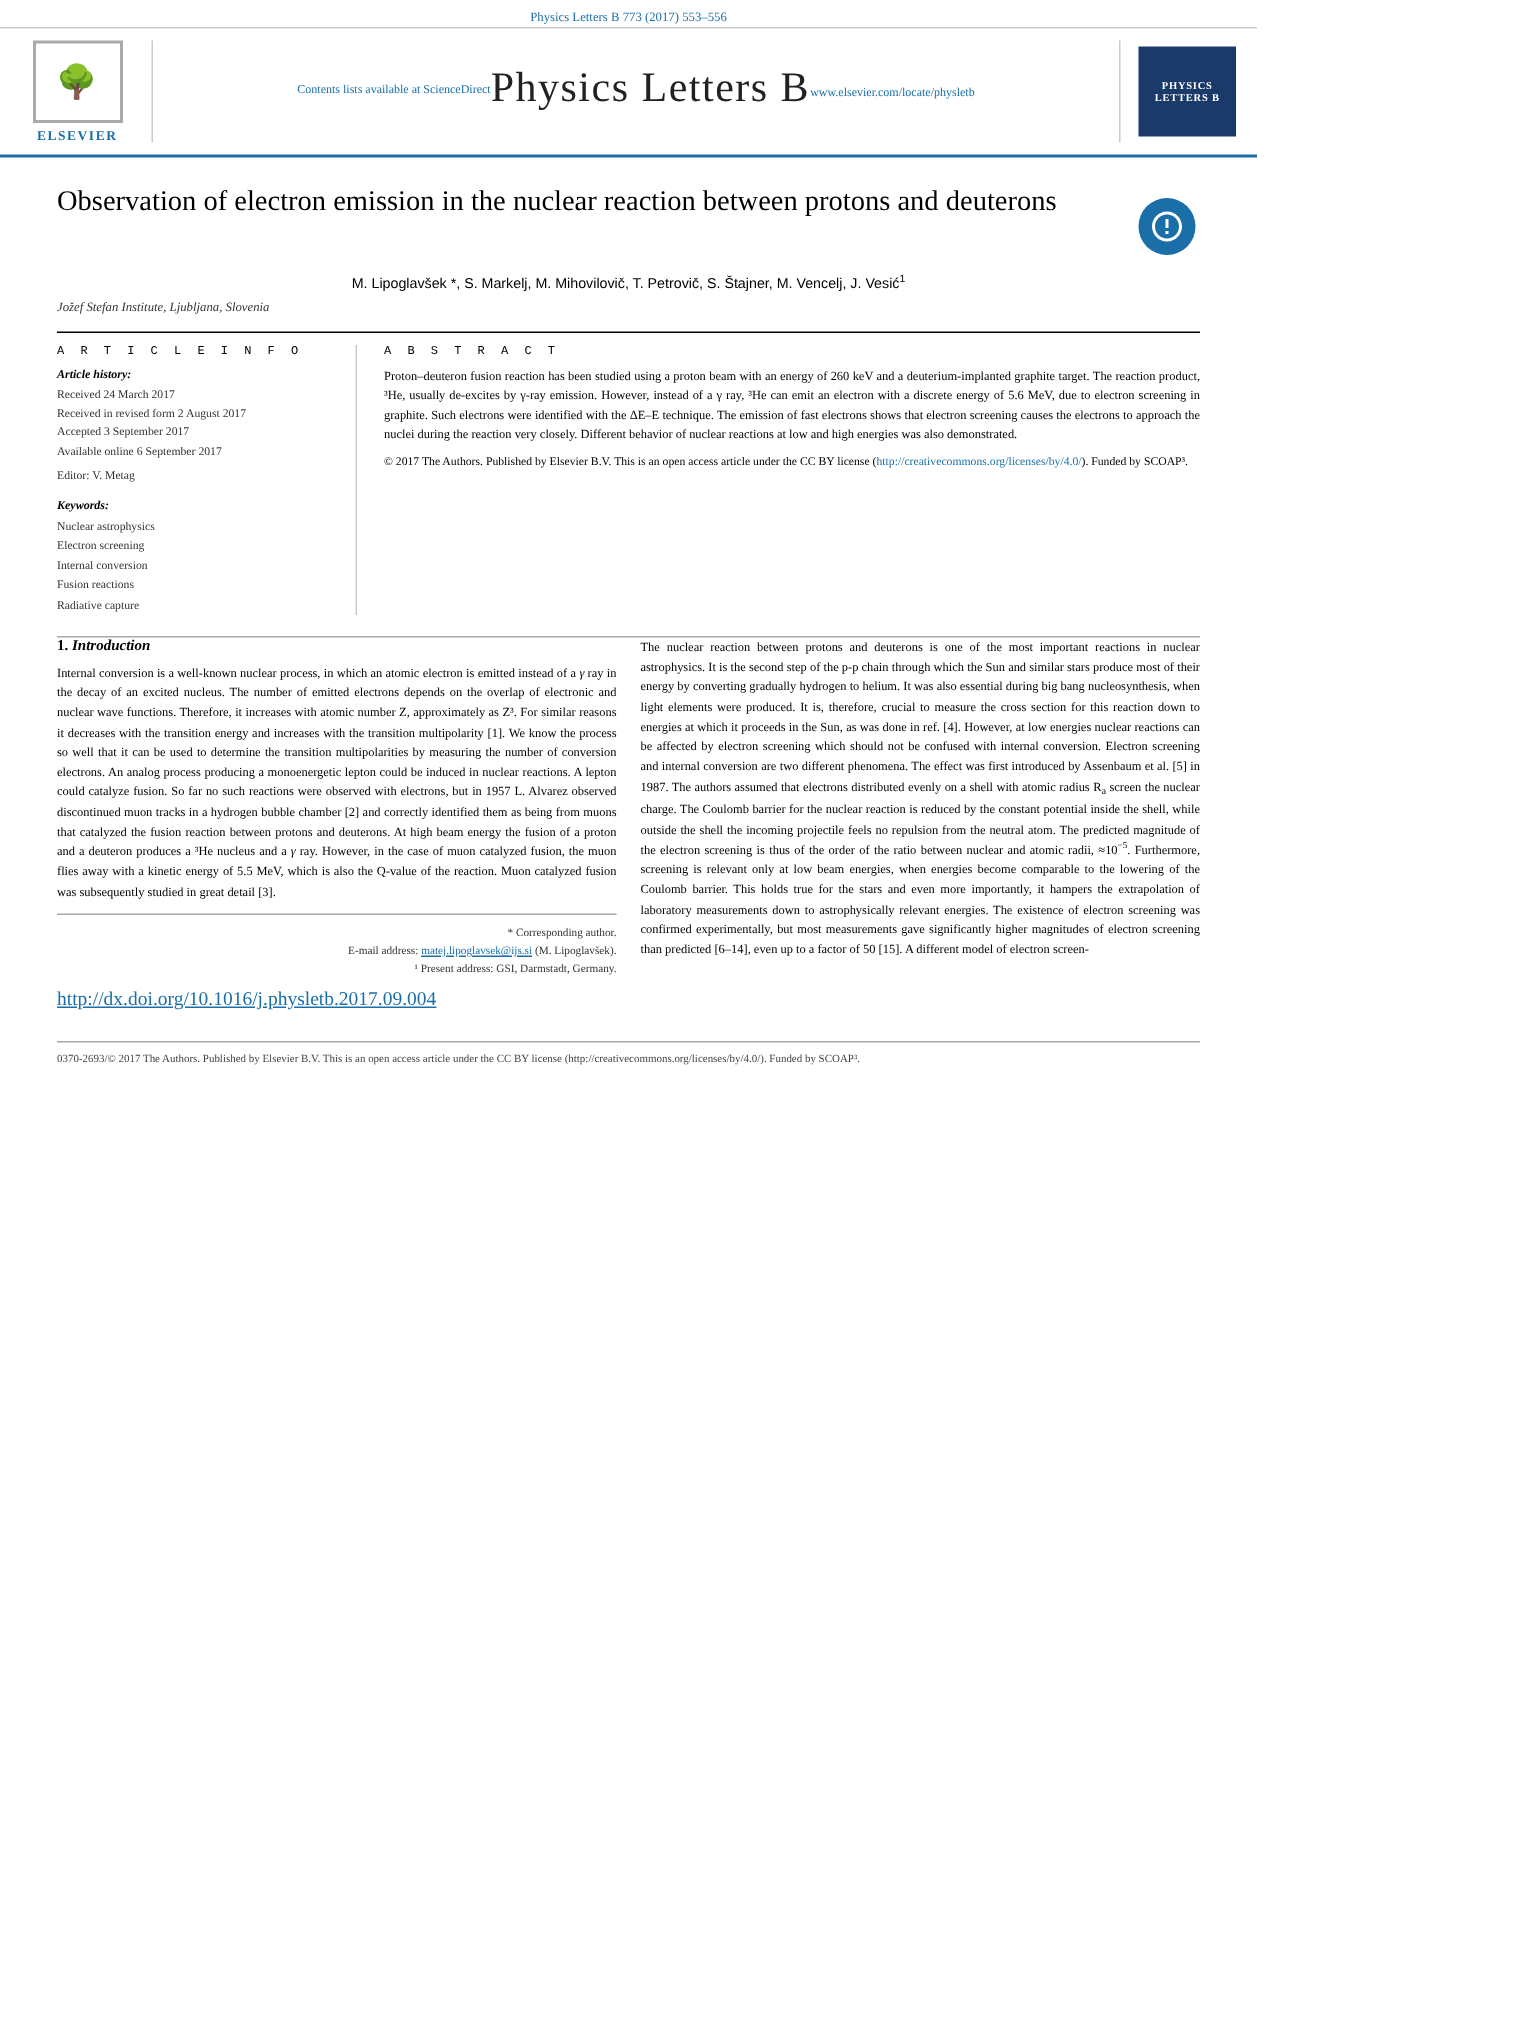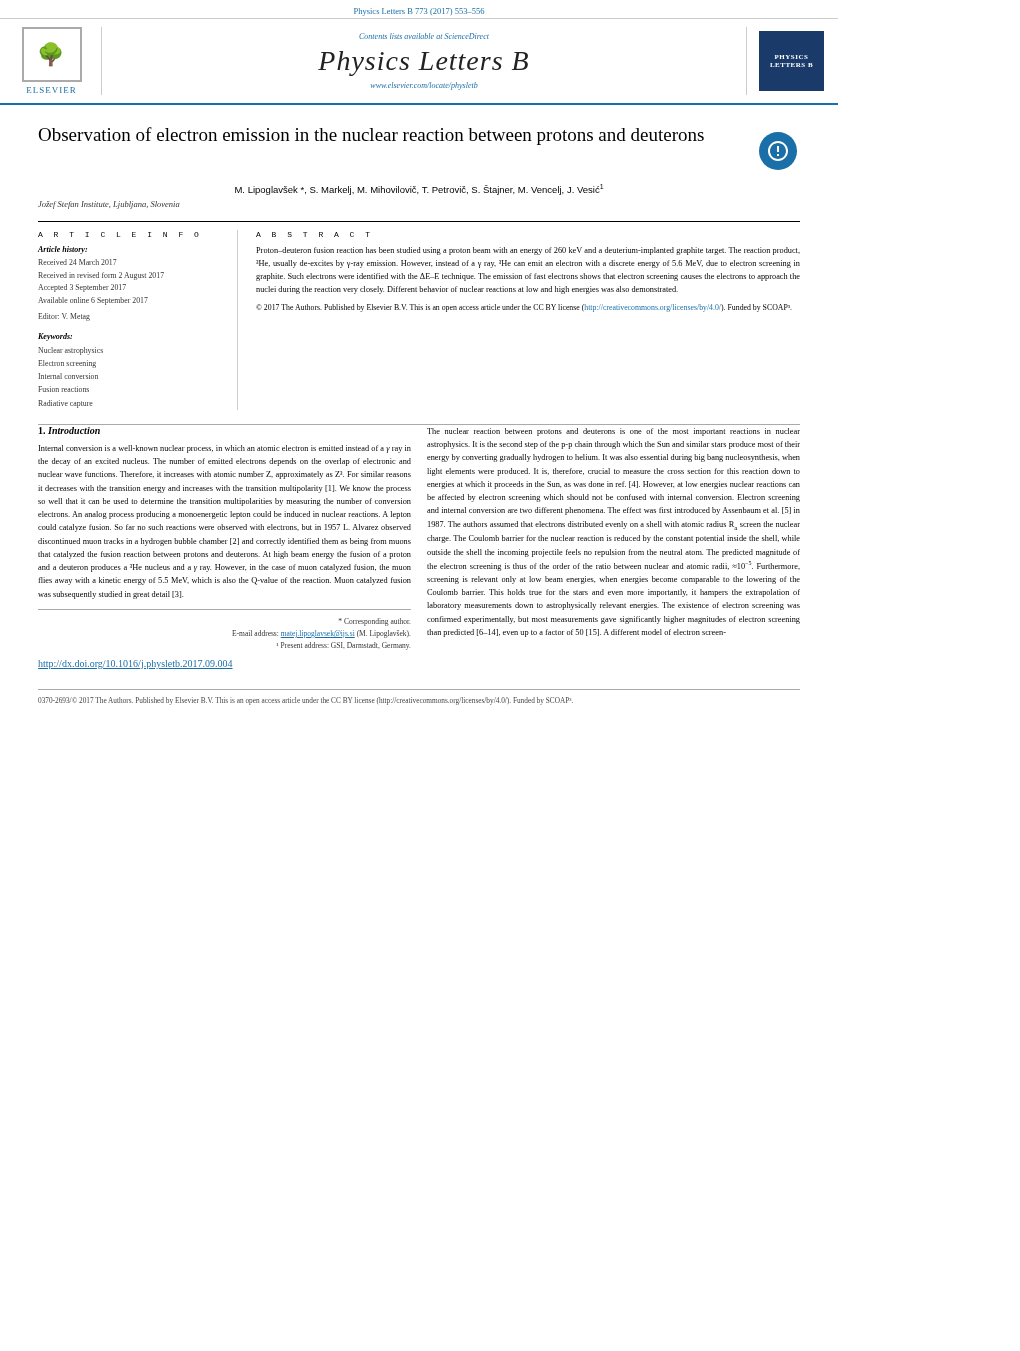--- a/index.html
+++ b/index.html
@@ -55,32 +55,31 @@
       position: relative;
       overflow: hidden;
     }
     .elsevier-logo .logo-tree {
       font-size: 22px;
       line-height: 1;
       color: #2a7a2a;
     }
     .elsevier-logo .logo-name {
       font-size: 9px;
-      font-weight: normal;
+      font-weight: bold;
       color: #1a6fa8;
       margin-top: 3px;
       letter-spacing: 1px;
     }
     .journal-center {
       flex: 1;
       display: flex;
-      flex-direction: column;
-      align-items: center;
-      justify-content: center;
-      font-style: italic;
+      flex-direction: row;
+      align-items: center;
+      justify-content: center;
     }
     .journal-contents-line {
       font-size: 8px;
       color: #555;
       margin-bottom: 4px;
     }
     .journal-contents-line span {
       color: #1a6fa8;
     }
     .journal-title-main {
@@ -280,21 +279,21 @@
     .bottom-bar {
       border-top: 1px solid #aaa;
       margin: 8px 38px 0 38px;
       padding: 5px 0;
       font-size: 7.3px;
       color: #444;
       line-height: 1.6;
     }
     .doi-link {
       color: #1a6fa8;
-      font-size: 10px;
+      font-size: 13px;
     }
   </style>
 </head>
 <body>
 
 <div class="page-wrapper">
 
   <div class="journal-top-bar">
     <span>Physics Letters B 773 (2017) 553–556</span>
   </div>

